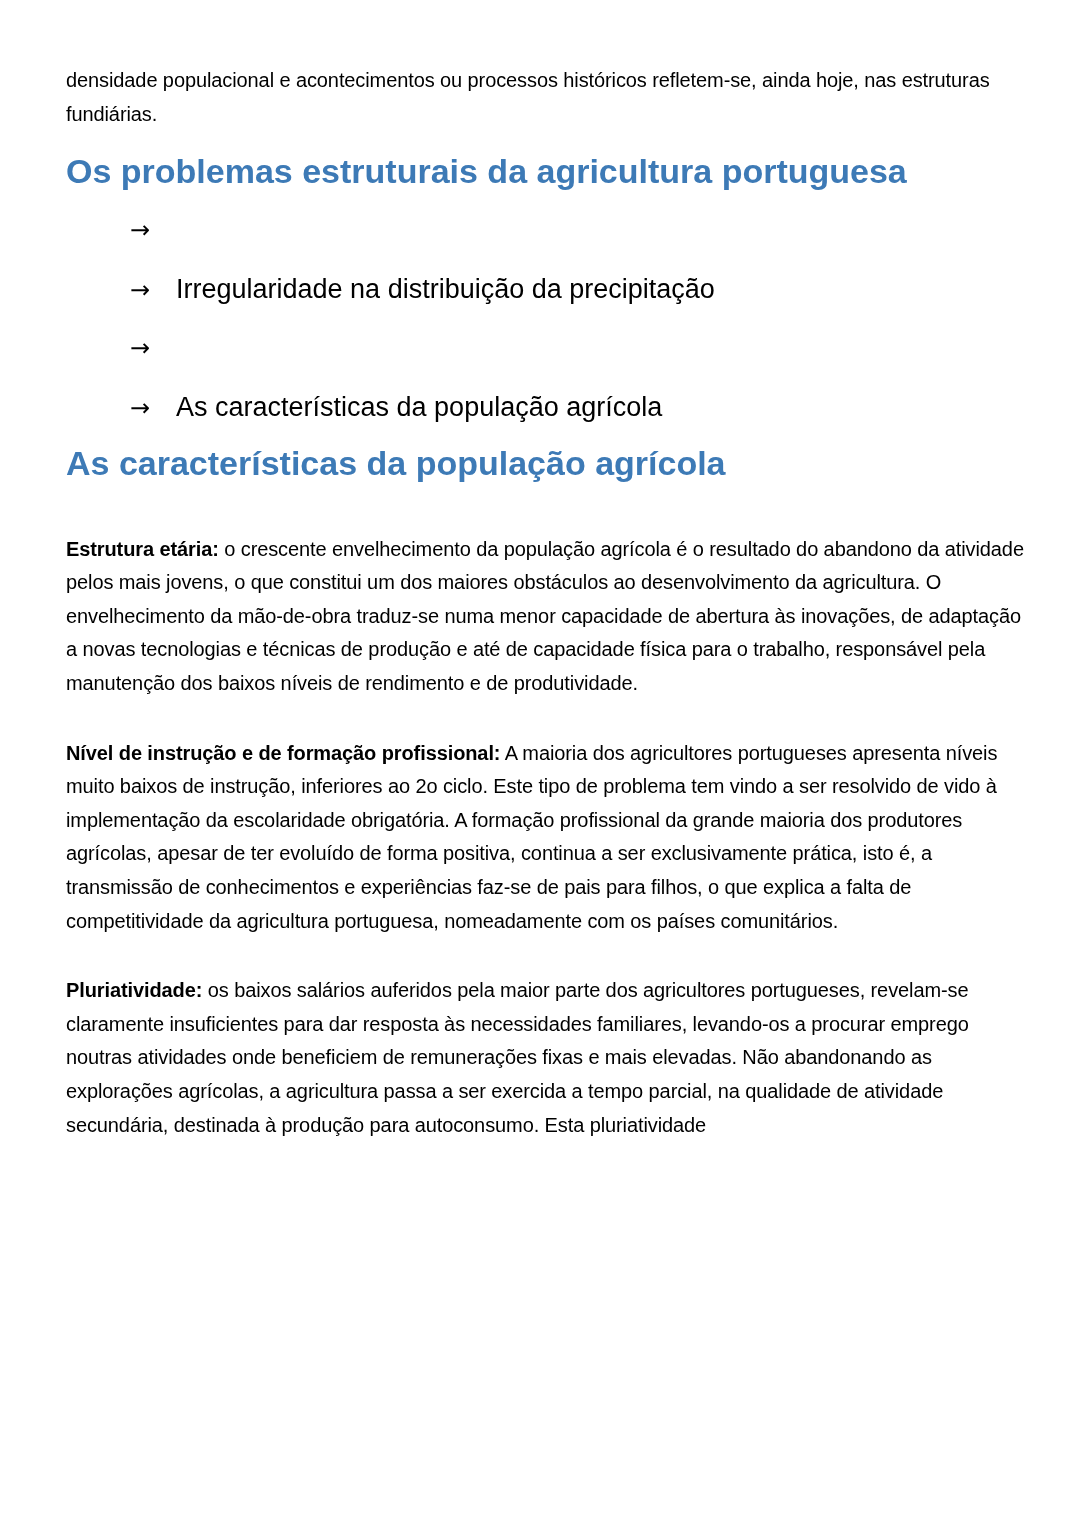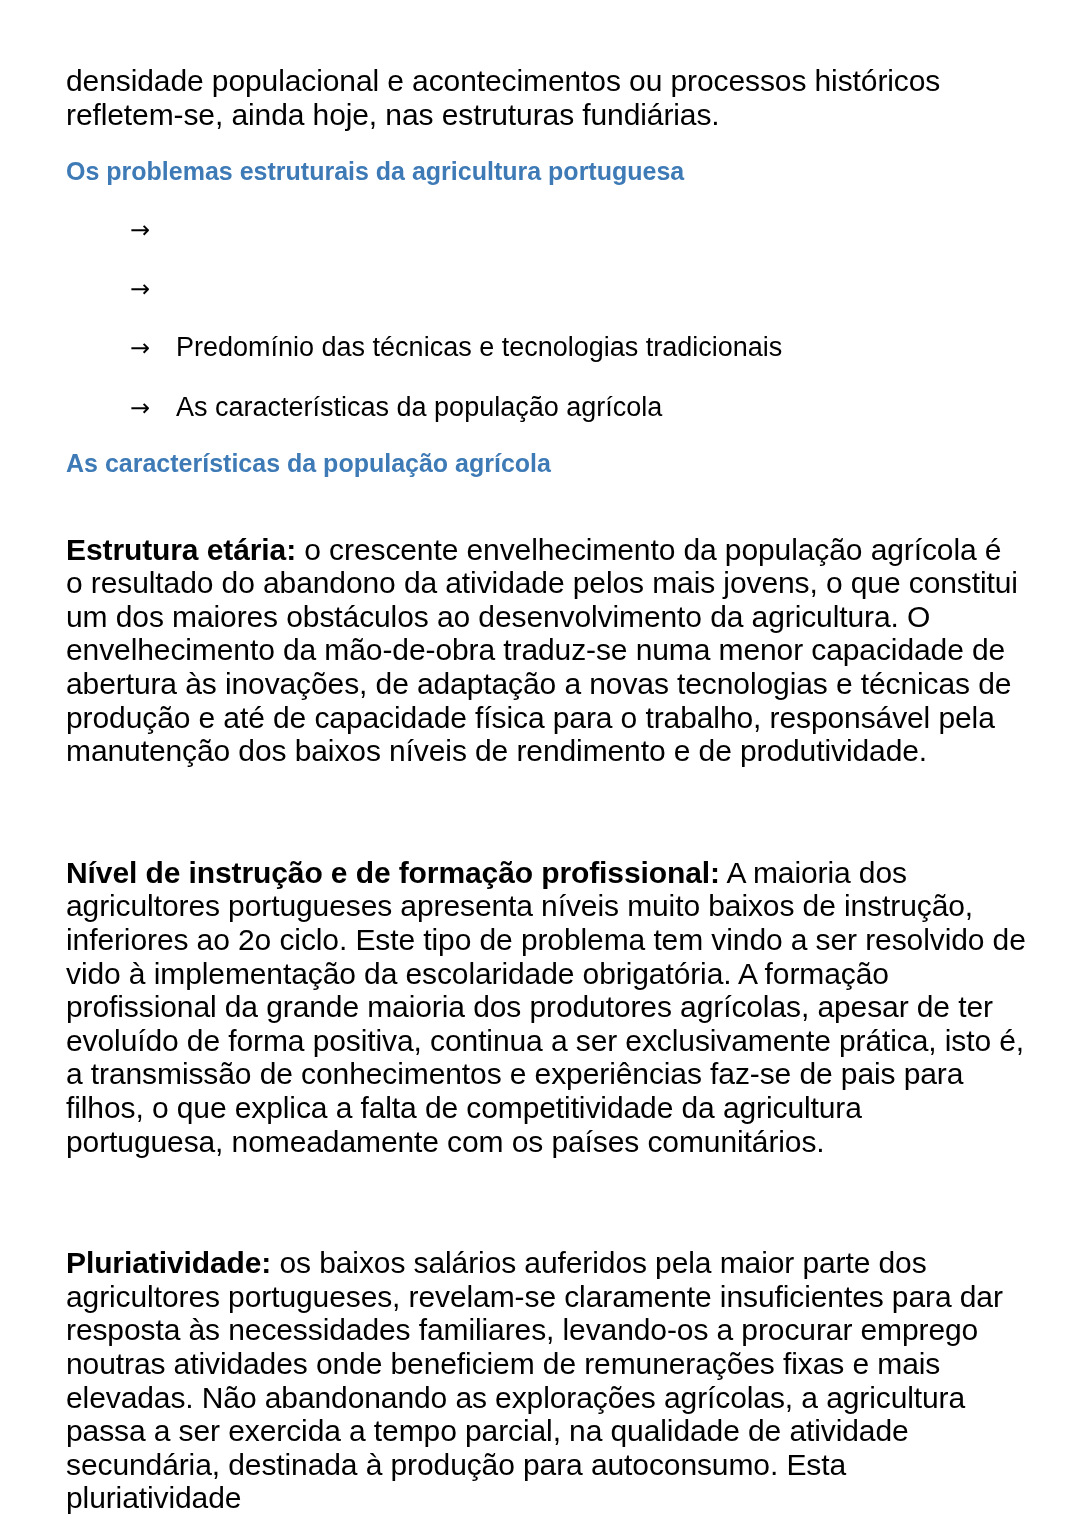--- a/index.html
+++ b/index.html
@@ -15,27 +15,27 @@
       font-family: "Liberation Sans", sans-serif;
       color: #000000;
     }
     .page {
       position: absolute;
       left: 66px;
       top: 64px;
       width: 960px;
     }
     .para {
-      font-size: 30px;
+      font-size: 20px;
       line-height: 33.6px;
       margin: 0;
       letter-spacing: -0.1px;
     }
     .heading {
-      font-size: 25px;
+      font-size: 34px;
       font-weight: bold;
       color: #3d7ab6;
       line-height: 33px;
       margin: 0;
     }
     .h1 { margin-top: 24px; }
     .h2 { margin-top: 22px; }
     .bullets {
       list-style: none;
       margin: 0;
@@ -51,44 +51,44 @@
       align-items: baseline;
     }
     .bullets li .arrow {
       display: inline-block;
       width: 46px;
       font-family: "DejaVu Sans", sans-serif;
       font-size: 24px;
     }
     .bullets li:last-child { margin-bottom: 0; }
     .section {
-      margin-top: 88px;
+      margin-top: 36px;
     }
     .section.first { margin-top: 53px; }
     .term { font-weight: bold; }
   </style>
 </head>
 <body>
 
 <div class="page">
 
   <p class="para">densidade populacional e acontecimentos ou processos históricos refletem-se, ainda hoje, nas estruturas fundiárias.</p>
 
   <h2 class="heading h1">Os problemas estruturais da agricultura portuguesa</h2>
 
   <ul class="bullets">
     <li>
       <span class="arrow">→</span>
     </li>
     <li>
       <span class="arrow">→</span>
+      <span>Irregularidade na distribuição da precipitação</span>
     </li>
     <li>
       <span class="arrow">→</span>
-      <span>Predomínio das técnicas e tecnologias tradicionais</span>
     </li>
     <li>
       <span class="arrow">→</span>
       <span>As características da população agrícola</span>
     </li>
   </ul>
 
   <h2 class="heading h2">As características da população agrícola</h2>
 
   <p class="para section first"><span class="term">Estrutura etária:</span><span> o crescente envelhecimento da população agrícola é o resultado do abandono da atividade pelos mais jovens, o que constitui um dos maiores obstáculos ao desenvolvimento da agricultura. O envelhecimento da mão-de-obra traduz-se numa menor capacidade de abertura às inovações, de adaptação a novas tecnologias e técnicas de produção e até de capacidade física para o trabalho, responsável pela manutenção dos baixos níveis de rendimento e de produtividade.</span></p>

